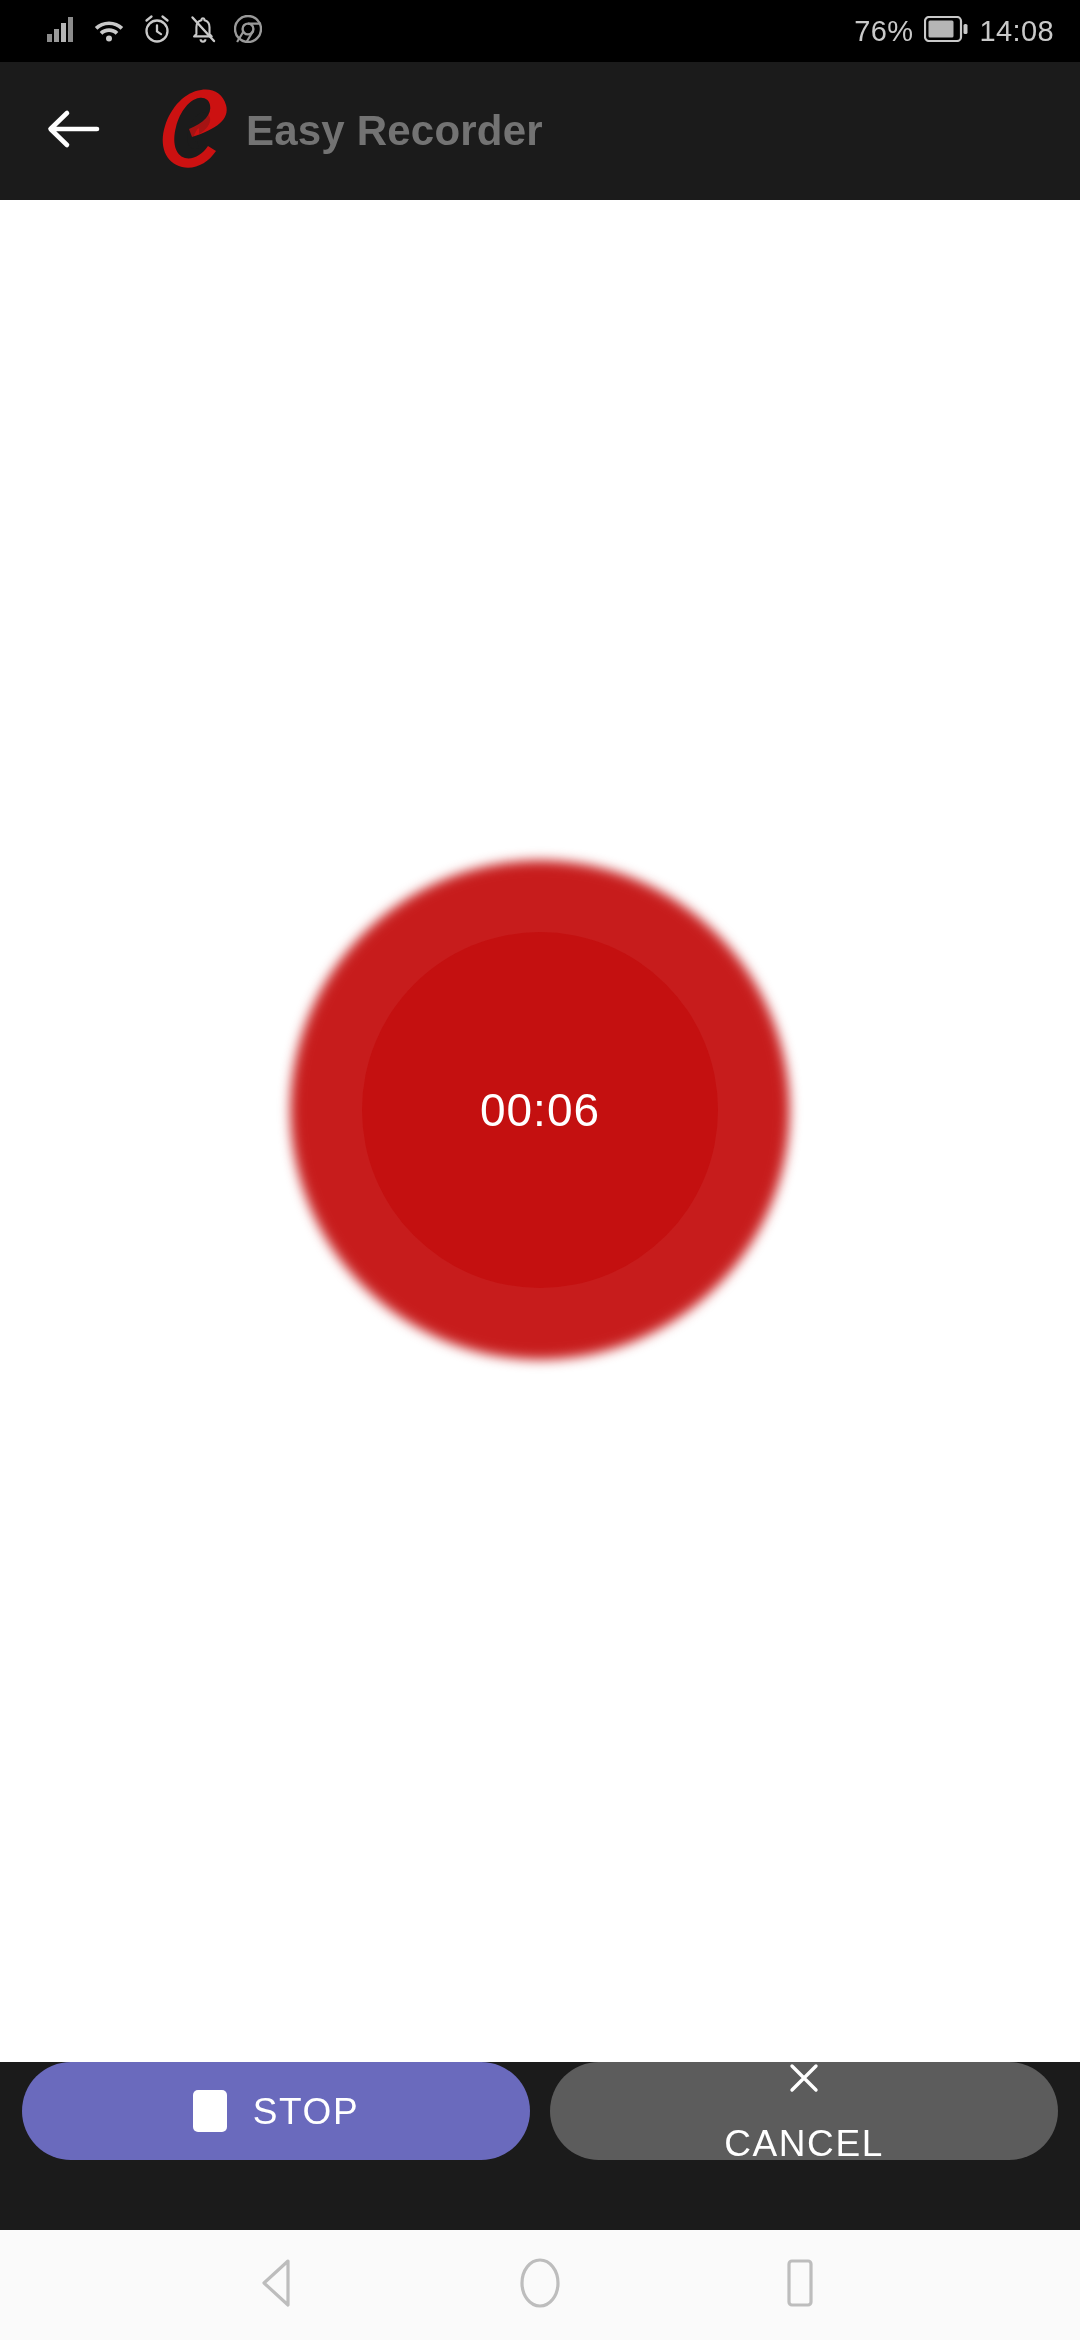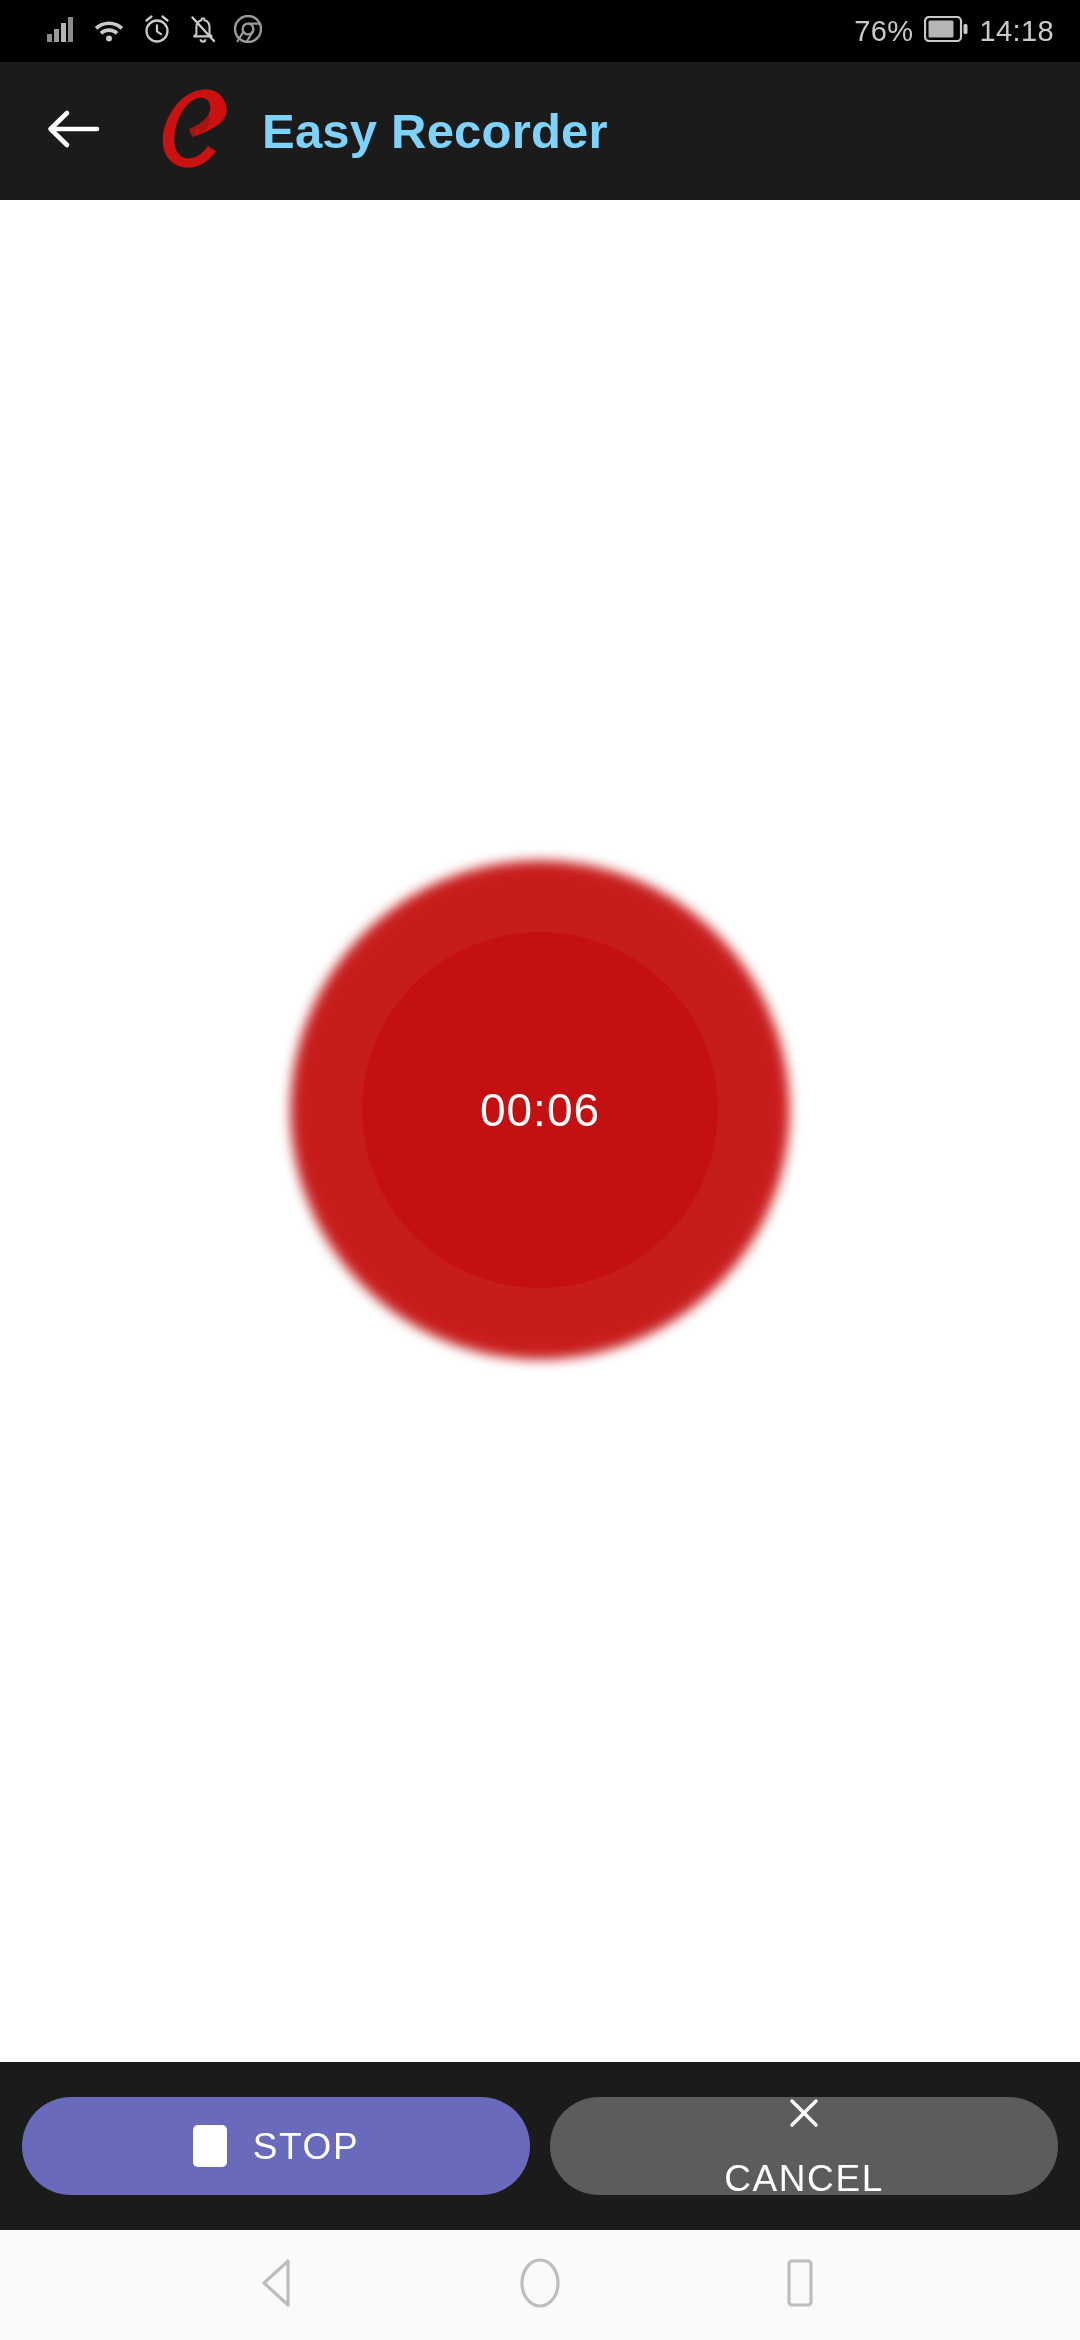--- a/index.html
+++ b/index.html
@@ -50,25 +50,24 @@
     cursor:pointer;
     flex:0 0 auto;
   }
   .brand-logo {
     width:104px; height:100px;
     margin-left:32px;
     display:flex; align-items:center; justify-content:center;
     flex:0 0 auto;
   }
   .app-title {
-    color:#7dd3fc;
-    font-size:49px;
+    color:#737373;
+    font-size:42px;
     font-weight:bold;
     letter-spacing:0.2px;
-    margin-left:16px;
     white-space:nowrap;
   }
 
   
   .main {
     flex:1 1 auto;
     background:#ffffff;
     position:relative;
     display:flex; align-items:center; justify-content:center;
   }
@@ -102,21 +101,21 @@
     font-size:46px;
     letter-spacing:1px;
     line-height:1;
     font-family:"Liberation Sans", sans-serif;
   }
 
   
   .action-bar {
     height:168px;
     background:#1b1b1b;
-    display:flex; align-items:center;
+    display:flex; 
     gap:20px;
     padding:0 22px;
     flex:0 0 auto;
   }
   .action-btn {
     flex:1 1 0;
     height:98px;
     border-radius:49px;
     border:none;
     display:flex; align-items:center; justify-content:center;
@@ -208,21 +207,21 @@
 
     <div class="status-right">
       <span class="sb-text">76%</span>
       <span class="sb-icon">
         <svg width="44" height="26" viewBox="0 0 44 26">
           <rect x="1" y="1" width="36" height="24" rx="4" ry="4" fill="none" stroke="#c9c9c9" stroke-width="2.2"></rect>
           <rect x="4.5" y="4.5" width="25" height="17" rx="1.5" ry="1.5" fill="#b5b5b5"></rect>
           <rect x="39.5" y="8" width="4" height="10" rx="1.6" ry="1.6" fill="#c9c9c9"></rect>
         </svg>
       </span>
-      <span class="sb-text">14:18</span>
+      <span class="sb-text">14:08</span>
     </div>
   </div>
 
   <div class="app-bar">
 
     <div class="back-btn">
       <span>
         <svg width="56" height="46" viewBox="0 0 56 46">
           <path d="M52 23H6M22 7L5.5 23L22 39" fill="none" stroke="#ffffff" stroke-width="4.6" stroke-linecap="round" stroke-linejoin="round"></path>
         </svg>

